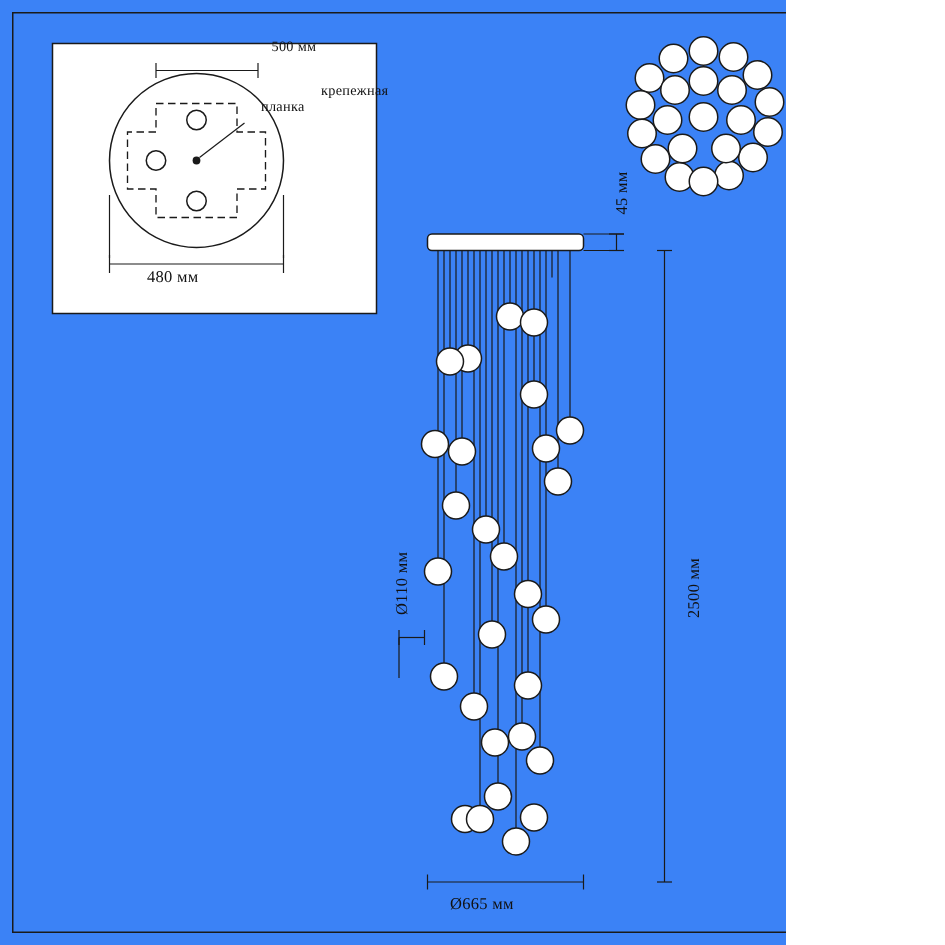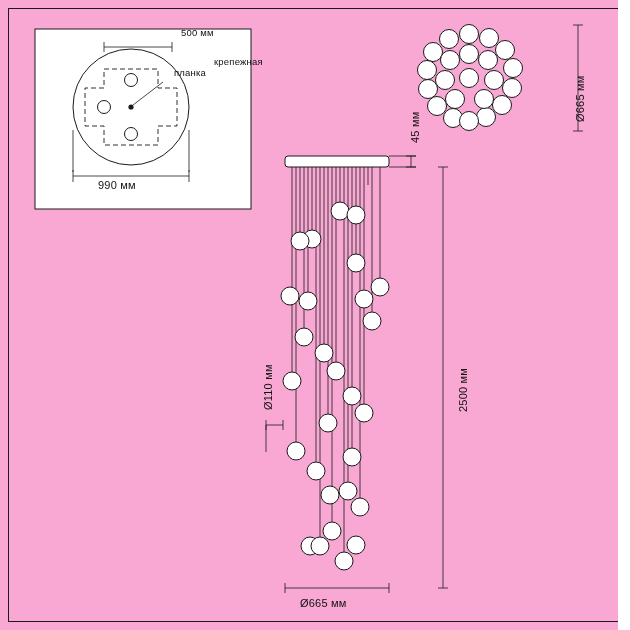--- a/index.html
+++ b/index.html
@@ -2,24 +2,24 @@
 <html><head>
 <meta charset="utf-8">
 <style>
   html, body {
     margin: 0;
     padding: 0;
     background: #ffffff;
   }
   #page {
     position: relative;
-    width: 618px;
+    width: 524px;
     height: 630px;
-    background: #f9a8d4;
-    font-family: Liberation Sans, sans-serif;
+    background: #3b82f6;
+    font-family: Liberation Serif, serif;
     overflow: hidden;
   }
   .frame {
     position: absolute;
     left: 8px;
     top: 8px;
     width: 614px;
     height: 614px;
     border: 1px solid #1a1a1a;
     box-sizing: border-box;
@@ -81,21 +81,21 @@
     <path class="ln-thin" d="M 73 170 L 73 182"></path>
     <path class="ln-thin" d="M 189 170 L 189 182"></path>
 
     <path class="ln-thin" d="M 73 130 L 73 172"></path>
     <path class="ln-thin" d="M 189 130 L 189 172"></path>
   </svg>
 
   <div class="label small" style="left:181px; top:27px;">500 мм</div>
   <div class="label small" style="left:166px; top:56px;margin-left:48px;">крепежная</div>
   <div class="label small" style="left:174px; top:67px;">планка</div>
-  <div class="label" style="left:98px; top:179px;">990 мм</div>
+  <div class="label" style="left:98px; top:179px;">480 мм</div>
 
   <svg width="630" height="630">
     <g>
 
       <circle cx="469" cy="34" r="9.5" class="fillwhite"></circle>
       <circle cx="489" cy="38" r="9.5" class="fillwhite"></circle>
       <circle cx="449" cy="39" r="9.5" class="fillwhite"></circle>
       <circle cx="505" cy="50" r="9.5" class="fillwhite"></circle>
       <circle cx="433" cy="52" r="9.5" class="fillwhite"></circle>
       <circle cx="513" cy="68" r="9.5" class="fillwhite"></circle>

